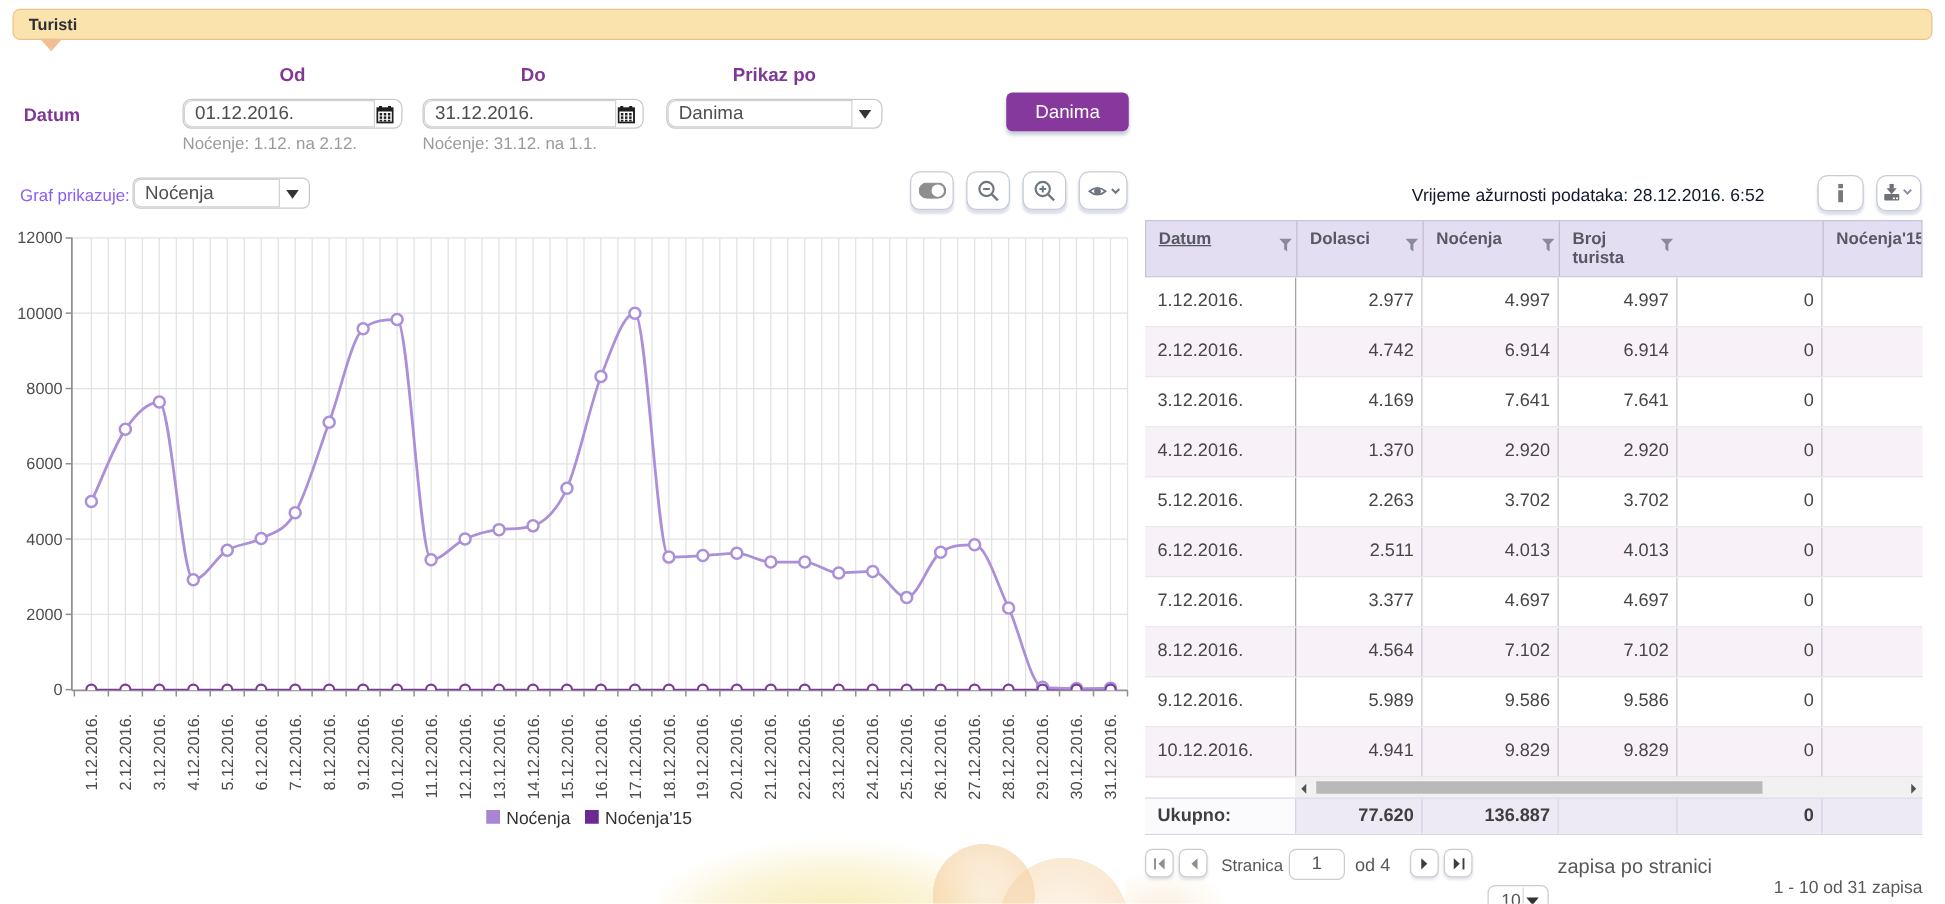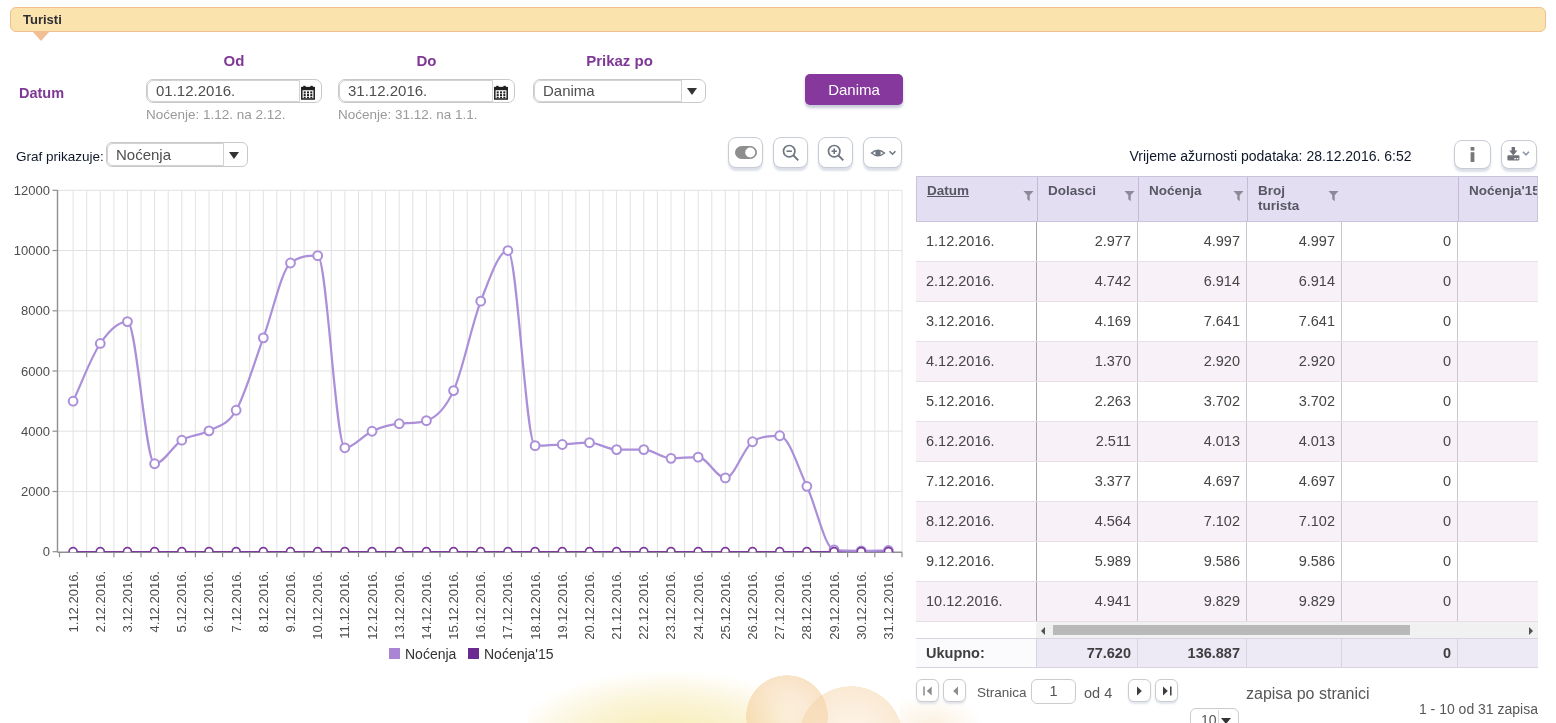--- a/index.html
+++ b/index.html
@@ -100,21 +100,21 @@
           <rect x="9.3" y="11.8" width="2" height="1.4"></rect>
         </g>
       </svg></span>
 </div>
 <div class="abs helper" style="left:146px;top:107px;">Noćenje: 1.12. na 2.12.</div>
 <div class="abs helper" style="left:338px;top:107px;">Noćenje: 31.12. na 1.1.</div>
 
 <div class="abs inp" style="left:533px;top:79px;width:162px;">Danima<span style="position:absolute;left:0px;top:0px;bottom:0px;width:146px;border:1px solid #d2d2d2;border-radius:7px 0 0 7px;"></span><span class="selarr"></span></div>
 <div class="abs btn-dohvati">Danima</div>
 
-<div class="abs ptext" style="left:16px;top:149px;font-size:13.5px;color:#0f172a">Graf prikazuje:</div>
+<div class="abs ptext" style="left:16px;top:149px;font-size:13.5px;color:#8b5cf6">Graf prikazuje:</div>
 <div class="abs inp" style="left:106px;top:142px;width:131px;height:23px;line-height:23px;border-radius:6px;">Noćenja<span style="position:absolute;left:0px;top:0px;bottom:0px;width:115px;border:1px solid #d2d2d2;border-radius:6px 0 0 6px;"></span><span class="selarr" style="top:8.5px"></span></div>
 
 <div class="abs tbtn" style="left:728px;top:137px;width:33px;height:29px;">
  <svg width="22" height="13" viewBox="0 0 22 13" style="position:absolute;left:6px;top:8px">
       <rect x="0.5" y="0.5" width="21" height="12" rx="6" fill="#8e8e8e" stroke="#8e8e8e"></rect>
       <circle cx="15.2" cy="6.5" r="5" fill="#fff"></circle>
     </svg>
 </div>
 <div class="abs tbtn" style="left:773px;top:137px;width:33px;height:29px;">
  <svg width="18" height="18" viewBox="0 0 18 18" style="position:absolute;left:8px;top:6px">

